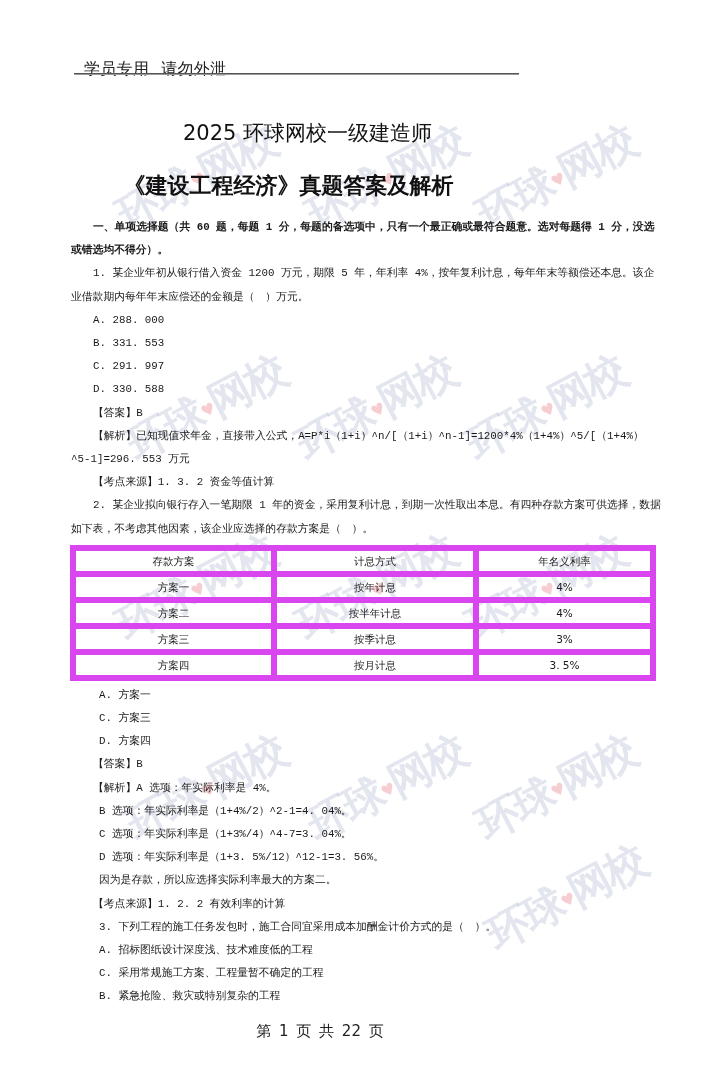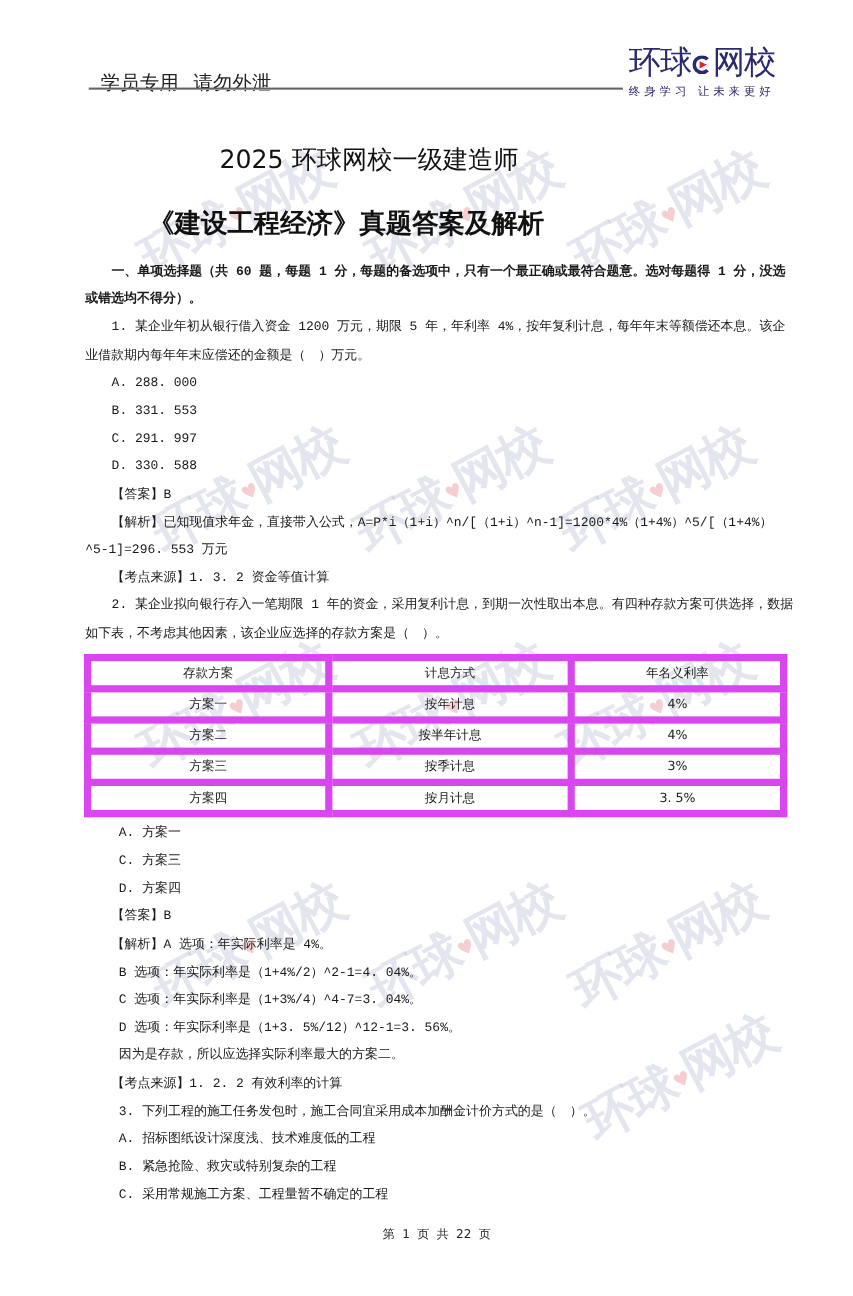--- a/index.html
+++ b/index.html
@@ -65,21 +65,21 @@
   }
   table.dep td {
     border: 6px solid #d946ef; height: 20px; padding: 0; text-align: center; line-height: 20px;
   }
   table.dep td.c1 { width: 195px; }
   table.dep td.c2 { width: 196px; }
 
   
   .footer {
     position: absolute; left: 0; width: 640px; top: 1022px; text-align: center;
-    font-size: 10px; color: #222; word-spacing: 3px; padding-left: 44px;
+    font-size: 15px; color: #222; word-spacing: 3px;
   }
 
   
   .wm {
     position: absolute; pointer-events: none; transform: rotate(-28deg);
     color: rgba(120,130,175,0.20); font-size: 42px; font-weight: bold; white-space: nowrap;
     letter-spacing: -2px;
   }
   .wm .wm-heart { color: rgba(220,60,70,0.25); font-size: 16px; vertical-align: middle; }
 </style>
@@ -99,26 +99,20 @@
   <div class="wm" style="left:460px;top:560px;"><span>环球</span><span class="wm-heart">♥</span><span>网校</span></div>
   <div class="wm" style="left:120px;top:760px;"><span>环球</span><span class="wm-heart">♥</span><span>网校</span></div>
   <div class="wm" style="left:300px;top:760px;"><span>环球</span><span class="wm-heart">♥</span><span>网校</span></div>
   <div class="wm" style="left:470px;top:760px;"><span>环球</span><span class="wm-heart">♥</span><span>网校</span></div>
   <div class="wm" style="left:480px;top:870px;"><span>环球</span><span class="wm-heart">♥</span><span>网校</span></div>
 
   <div class="hdr-left">
     <span>学员专用</span><span>请勿外泄</span>
   </div>
   <div class="hdr-rule"></div>
-  <div class="logo">
-    <div class="logo-main">
-      <span>环球</span><span class="logo-dot"></span><span>网校</span>
-    </div>
-    <div class="logo-sub">终身学习 让未来更好</div>
-  </div>
 
   <div class="title1">2025 环球网校一级建造师</div>
   <div class="title2">《建设工程经济》真题答案及解析</div>
 
   <div class="body-text">
     <p class="p ind bold">一、单项选择题（共 60 题，每题 1 分，每题的备选项中，只有一个最正确或最符合题意。选对每题得 1 分，没选或错选均不得分）。</p>
 
     <p class="p ind">1. 某企业年初从银行借入资金 1200 万元，期限 5 年，年利率 4%，按年复利计息，每年年末等额偿还本息。该企业借款期内每年年末应偿还的金额是（　）万元。</p>
     <p class="p ind-s">A. 288. 000</p>
     <p class="p ind-s">B. 331. 553</p>
@@ -164,18 +158,18 @@
     <p class="p ind-s"><span>【答案】</span><span>B</span></p>
     <p class="p ind-s"><span>【解析】</span><span>A 选项：年实际利率是 4%。</span></p>
     <p class="p ind-l">B 选项：年实际利率是（1+4%/2）^2-1=4. 04%。</p>
     <p class="p ind-l">C 选项：年实际利率是（1+3%/4）^4-7=3. 04%。</p>
     <p class="p ind-l">D 选项：年实际利率是（1+3. 5%/12）^12-1=3. 56%。</p>
     <p class="p ind-l">因为是存款，所以应选择实际利率最大的方案二。</p>
     <p class="p ind-s"><span>【考点来源】</span><span>1. 2. 2 有效利率的计算</span></p>
 
     <p class="p ind-l">3. 下列工程的施工任务发包时，施工合同宜采用成本加酬金计价方式的是（　）。</p>
     <p class="p ind-l">A. 招标图纸设计深度浅、技术难度低的工程</p>
+    <p class="p ind-l">C. 采用常规施工方案、工程量暂不确定的工程</p>
     <p class="p ind-l">B. 紧急抢险、救灾或特别复杂的工程</p>
-    <p class="p ind-l">C. 采用常规施工方案、工程量暂不确定的工程</p>
   </div>
 
   <div class="footer">第 1 页 共 22 页</div>
 </div>
 
 </body></html>

